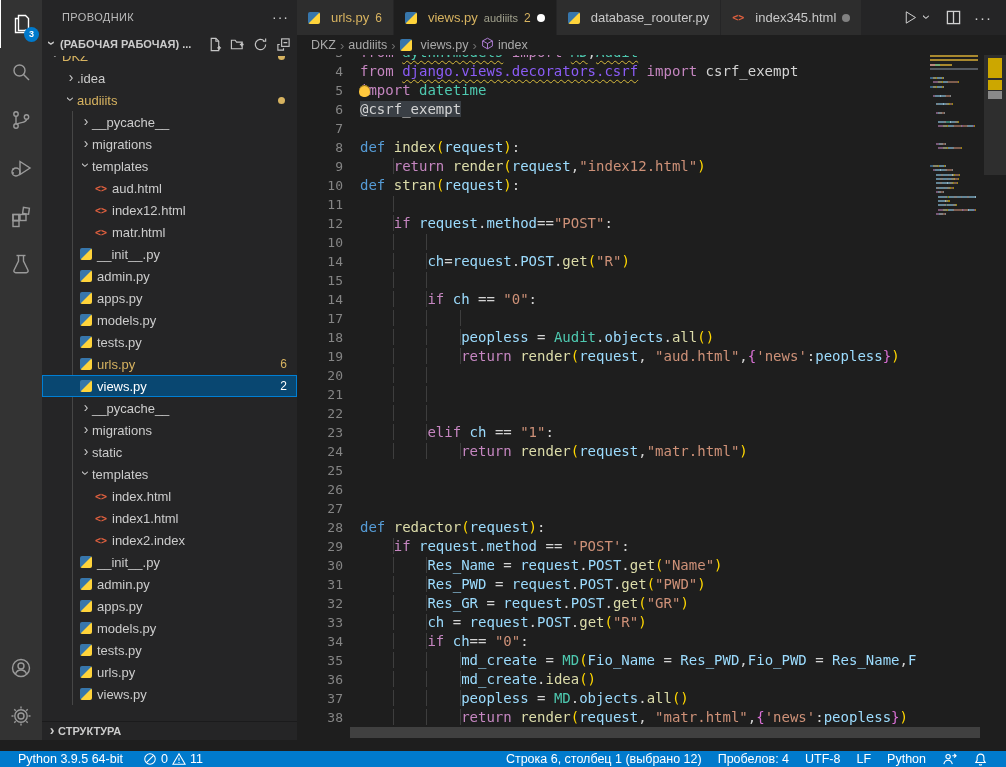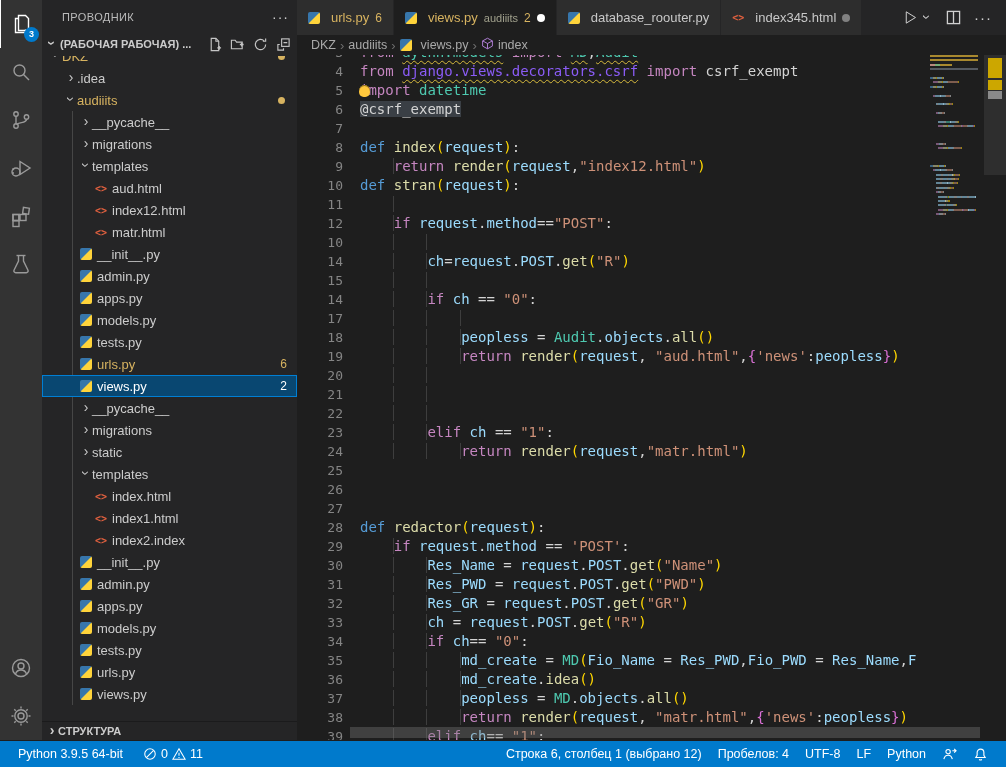--- a/index.html
+++ b/index.html
@@ -65,21 +65,21 @@
   .minimap{position:absolute;top:55px;left:633px;width:48px;}
   .mm-row{height:2px;margin-bottom:2.4px;display:flex;position:relative;}
   .mm-row span{height:2px;display:block;}
   .mm-row.warn{background:#a9892f;}
   .mm-row.sel{background:#555a61;}
   .vruler{position:absolute;top:35px;right:0;bottom:0;width:22px;}
   .vthumb{position:absolute;right:0;top:20px;height:120px;width:22px;background:rgba(121,121,121,0.18);}
   .marker{position:absolute;right:4px;width:14px;}
   .hscroll{position:absolute;bottom:2px;left:53px;width:630px;height:11px;background:rgba(121,121,121,0.38);}
   
-  .statusbar{position:absolute;left:0;right:0;bottom:0;height:26px;background:var(--accent,#007acc);display:flex;align-items:center;
+  .statusbar{position:absolute;left:0;right:0;bottom:0;height:16px;background:var(--accent,#007acc);display:flex;align-items:center;
              color:#ffffff;font-size:12.5px;padding:0 10px;gap:4px;}
   .st-item{display:flex;align-items:center;gap:4px;padding:0 8px;height:100%;cursor:pointer;white-space:nowrap;}
   .st-right{margin-left:auto;display:flex;align-items:center;height:100%;}
   .st-item svg{stroke:#ffffff;fill:none;stroke-width:1.2;}
 </style>
 </head>
 <body>
 
 <div class="activitybar">
   <div class="ab-item active">
@@ -406,21 +406,20 @@
         <div class="codeline"><span class="ln">29</span><span class="ind">    </span><span style="color: rgb(197, 134, 192);">if </span><span style="color: rgb(156, 220, 254);">request</span><span style="color: rgb(212, 212, 212);">.</span><span style="color: rgb(156, 220, 254);">method</span><span style="color: rgb(212, 212, 212);"> == </span><span style="color: rgb(206, 145, 120);">'POST'</span><span style="color: rgb(212, 212, 212);">:</span></div>
         <div class="codeline"><span class="ln">30</span><span class="ind">        </span><span style="color: rgb(156, 220, 254);">Res_Name</span><span style="color: rgb(212, 212, 212);"> = </span><span style="color: rgb(156, 220, 254);">request</span><span style="color: rgb(212, 212, 212);">.</span><span style="color: rgb(156, 220, 254);">POST</span><span style="color: rgb(212, 212, 212);">.</span><span style="color: rgb(220, 220, 170);">get</span><span style="color: rgb(255, 215, 0);">(</span><span style="color: rgb(206, 145, 120);">"Name"</span><span style="color: rgb(255, 215, 0);">)</span></div>
         <div class="codeline"><span class="ln">31</span><span class="ind">        </span><span style="color: rgb(156, 220, 254);">Res_PWD</span><span style="color: rgb(212, 212, 212);"> = </span><span style="color: rgb(156, 220, 254);">request</span><span style="color: rgb(212, 212, 212);">.</span><span style="color: rgb(156, 220, 254);">POST</span><span style="color: rgb(212, 212, 212);">.</span><span style="color: rgb(220, 220, 170);">get</span><span style="color: rgb(255, 215, 0);">(</span><span style="color: rgb(206, 145, 120);">"PWD"</span><span style="color: rgb(255, 215, 0);">)</span></div>
         <div class="codeline"><span class="ln">32</span><span class="ind">        </span><span style="color: rgb(156, 220, 254);">Res_GR</span><span style="color: rgb(212, 212, 212);"> = </span><span style="color: rgb(156, 220, 254);">request</span><span style="color: rgb(212, 212, 212);">.</span><span style="color: rgb(156, 220, 254);">POST</span><span style="color: rgb(212, 212, 212);">.</span><span style="color: rgb(220, 220, 170);">get</span><span style="color: rgb(255, 215, 0);">(</span><span style="color: rgb(206, 145, 120);">"GR"</span><span style="color: rgb(255, 215, 0);">)</span></div>
         <div class="codeline"><span class="ln">33</span><span class="ind">        </span><span style="color: rgb(156, 220, 254);">ch</span><span style="color: rgb(212, 212, 212);"> = </span><span style="color: rgb(156, 220, 254);">request</span><span style="color: rgb(212, 212, 212);">.</span><span style="color: rgb(156, 220, 254);">POST</span><span style="color: rgb(212, 212, 212);">.</span><span style="color: rgb(220, 220, 170);">get</span><span style="color: rgb(255, 215, 0);">(</span><span style="color: rgb(206, 145, 120);">"R"</span><span style="color: rgb(255, 215, 0);">)</span></div>
         <div class="codeline"><span class="ln">34</span><span class="ind">        </span><span style="color: rgb(197, 134, 192);">if </span><span style="color: rgb(156, 220, 254);">ch</span><span style="color: rgb(212, 212, 212);">== </span><span style="color: rgb(206, 145, 120);">"0"</span><span style="color: rgb(212, 212, 212);">:</span></div>
         <div class="codeline"><span class="ln">35</span><span class="ind">            </span><span style="color: rgb(156, 220, 254);">md_create</span><span style="color: rgb(212, 212, 212);"> = </span><span style="color: rgb(78, 201, 176);">MD</span><span style="color: rgb(255, 215, 0);">(</span><span style="color: rgb(156, 220, 254);">Fio_Name</span><span style="color: rgb(212, 212, 212);"> = </span><span style="color: rgb(156, 220, 254);">Res_PWD</span><span style="color: rgb(212, 212, 212);">,</span><span style="color: rgb(156, 220, 254);">Fio_PWD</span><span style="color: rgb(212, 212, 212);"> = </span><span style="color: rgb(156, 220, 254);">Res_Name</span><span style="color: rgb(212, 212, 212);">,</span><span style="color: rgb(156, 220, 254);">F</span></div>
         <div class="codeline"><span class="ln">36</span><span class="ind">            </span><span style="color: rgb(156, 220, 254);">md_create</span><span style="color: rgb(212, 212, 212);">.</span><span style="color: rgb(220, 220, 170);">idea</span><span style="color: rgb(255, 215, 0);">()</span></div>
         <div class="codeline"><span class="ln">37</span><span class="ind">            </span><span style="color: rgb(156, 220, 254);">peopless</span><span style="color: rgb(212, 212, 212);"> = </span><span style="color: rgb(78, 201, 176);">MD</span><span style="color: rgb(212, 212, 212);">.</span><span style="color: rgb(156, 220, 254);">objects</span><span style="color: rgb(212, 212, 212);">.</span><span style="color: rgb(220, 220, 170);">all</span><span style="color: rgb(255, 215, 0);">()</span></div>
         <div class="codeline"><span class="ln">38</span><span class="ind">            </span><span style="color: rgb(197, 134, 192);">return </span><span style="color: rgb(220, 220, 170);">render</span><span style="color: rgb(255, 215, 0);">(</span><span style="color: rgb(156, 220, 254);">request</span><span style="color: rgb(212, 212, 212);">, </span><span style="color: rgb(206, 145, 120);">"matr.html"</span><span style="color: rgb(212, 212, 212);">,</span><span style="color: rgb(218, 112, 214);">{</span><span style="color: rgb(206, 145, 120);">'news'</span><span style="color: rgb(212, 212, 212);">:</span><span style="color: rgb(156, 220, 254);">peopless</span><span style="color: rgb(218, 112, 214);">}</span><span style="color: rgb(255, 215, 0);">)</span></div>
-        <div class="codeline"><span class="ln">39</span><span class="ind">        </span><span style="color: rgb(197, 134, 192);">elif </span><span style="color: rgb(156, 220, 254);">ch</span><span style="color: rgb(212, 212, 212);">== </span><span style="color: rgb(206, 145, 120);">"1"</span><span style="color: rgb(212, 212, 212);">:</span></div>
       </div>
     </div>
   <div class="minimap" id="minimap">
       <div class="mm-row warn"></div>
       <div class="mm-row warn"></div>
       <div class="mm-row">
         <span style="position: absolute; left: 0px; top: 0px; width: 45%; height: 2px; background: rgb(169, 137, 47);"></span>
         <span style="width: 4.9px; background: rgb(197, 134, 192); opacity: 0.55;"></span>
         <span style="width: 5.6px; background: rgb(78, 201, 176); opacity: 0.55;"></span>
       </div>

